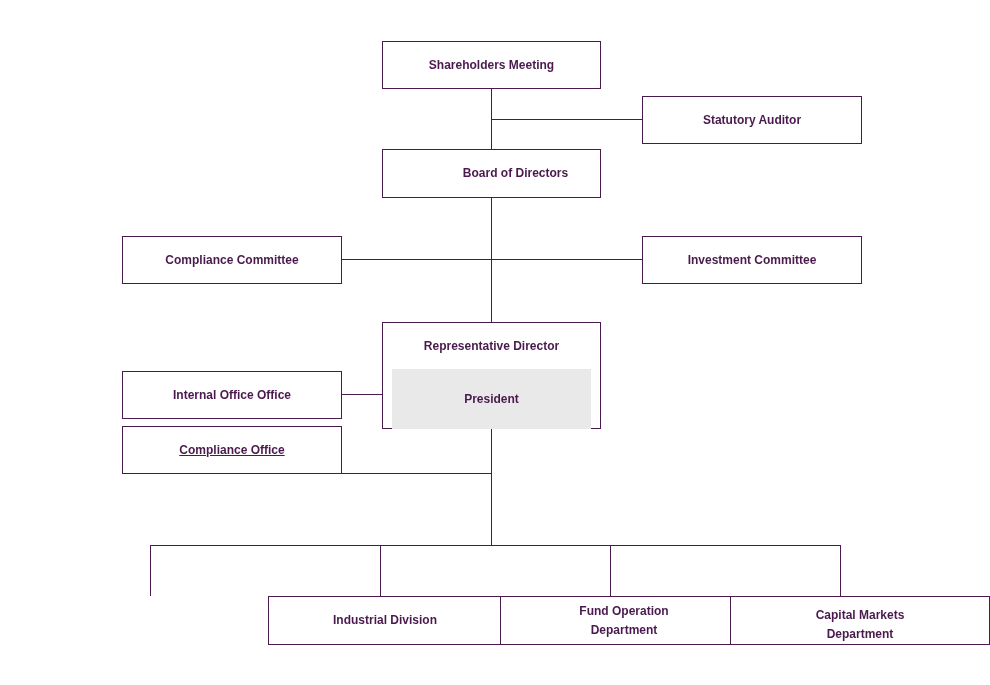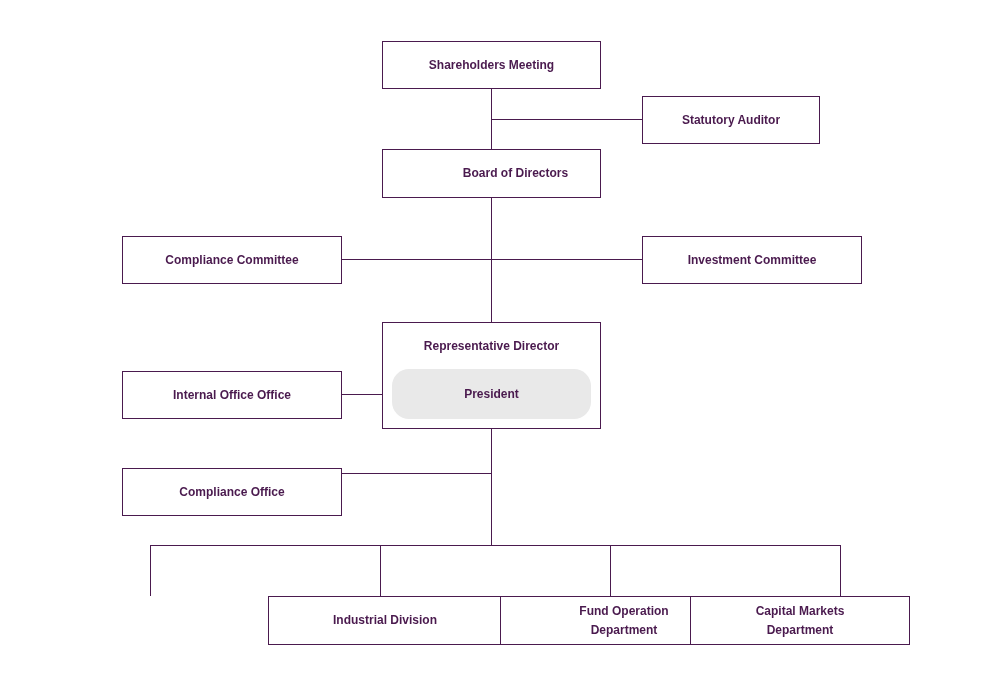--- a/index.html
+++ b/index.html
@@ -36,50 +36,49 @@
   }
 
   
   .line {
     position: absolute;
     background: var(--purple);
   }
 
   
   #b-shm { left: 382px; top: 41px;  width: 219px; height: 48px; }
-  #b-sta { left: 642px; top: 96px;  width: 178px; height: 48px; }
+  #b-sta { left: 642px; top: 96px;  width: 220px; height: 48px; }
   #b-bod { left: 382px; top: 149px; width: 219px; height: 49px; padding-left: 48px; }
   #b-cc  { left: 122px; top: 236px; width: 220px; height: 48px; }
   #b-ic  { left: 642px; top: 236px; width: 220px; height: 48px; align-items: center; }
   #b-rep { left: 382px; top: 322px; width: 219px; height: 107px; justify-content: flex-start; text-align: center; }
   #b-iao { left: 122px; top: 371px; width: 220px; height: 48px; }
-  #b-co  { left: 122px; top: 468px; width: 220px; height: 48px; }
+  #b-co  { left: 122px; top: 426px; width: 220px; height: 48px; text-decoration: underline; }
   #b-md  { left: 40px;  top: 596px; width: 220px; height: 49px; }
   #b-id  { left: 268px; top: 596px; width: 234px; height: 49px; }
   #b-fod { left: 500px; top: 596px; width: 248px; height: 49px; }
-  #b-cmd { left: 690px; top: 596px; width: 220px; height: 49px; }
+  #b-cmd { left: 730px; top: 596px; width: 260px; height: 49px; justify-content: flex-end; }
 
   
   .rep-label {
     height: 46px;
     display: flex;
     align-items: center;
     justify-content: center;
   }
   .president {
     position: absolute;
     left: 9px;
     right: 9px;
     top: 46px;
-    height: 50px;
+    height: 60px;
     background: var(--gray);
     display: flex;
     align-items: center;
     justify-content: center;
-    border-radius: 17px;
   }
 
   
   #l-v1 { left: 491px; top: 89px;  width: 1px;   height: 60px;  } 
   #l-h1 { left: 491px; top: 119px; width: 151px; height: 1px;   } 
   #l-v2 { left: 491px; top: 198px; width: 1px;   height: 124px; } 
   #l-h2 { left: 342px; top: 259px; width: 300px; height: 1px;   } 
   #l-h3 { left: 342px; top: 394px; width: 40px;  height: 1px;   } 
   #l-v3 { left: 491px; top: 429px; width: 1px;   height: 117px; } 
   #l-h4 { left: 342px; top: 473px; width: 149px; height: 1px;   } 

